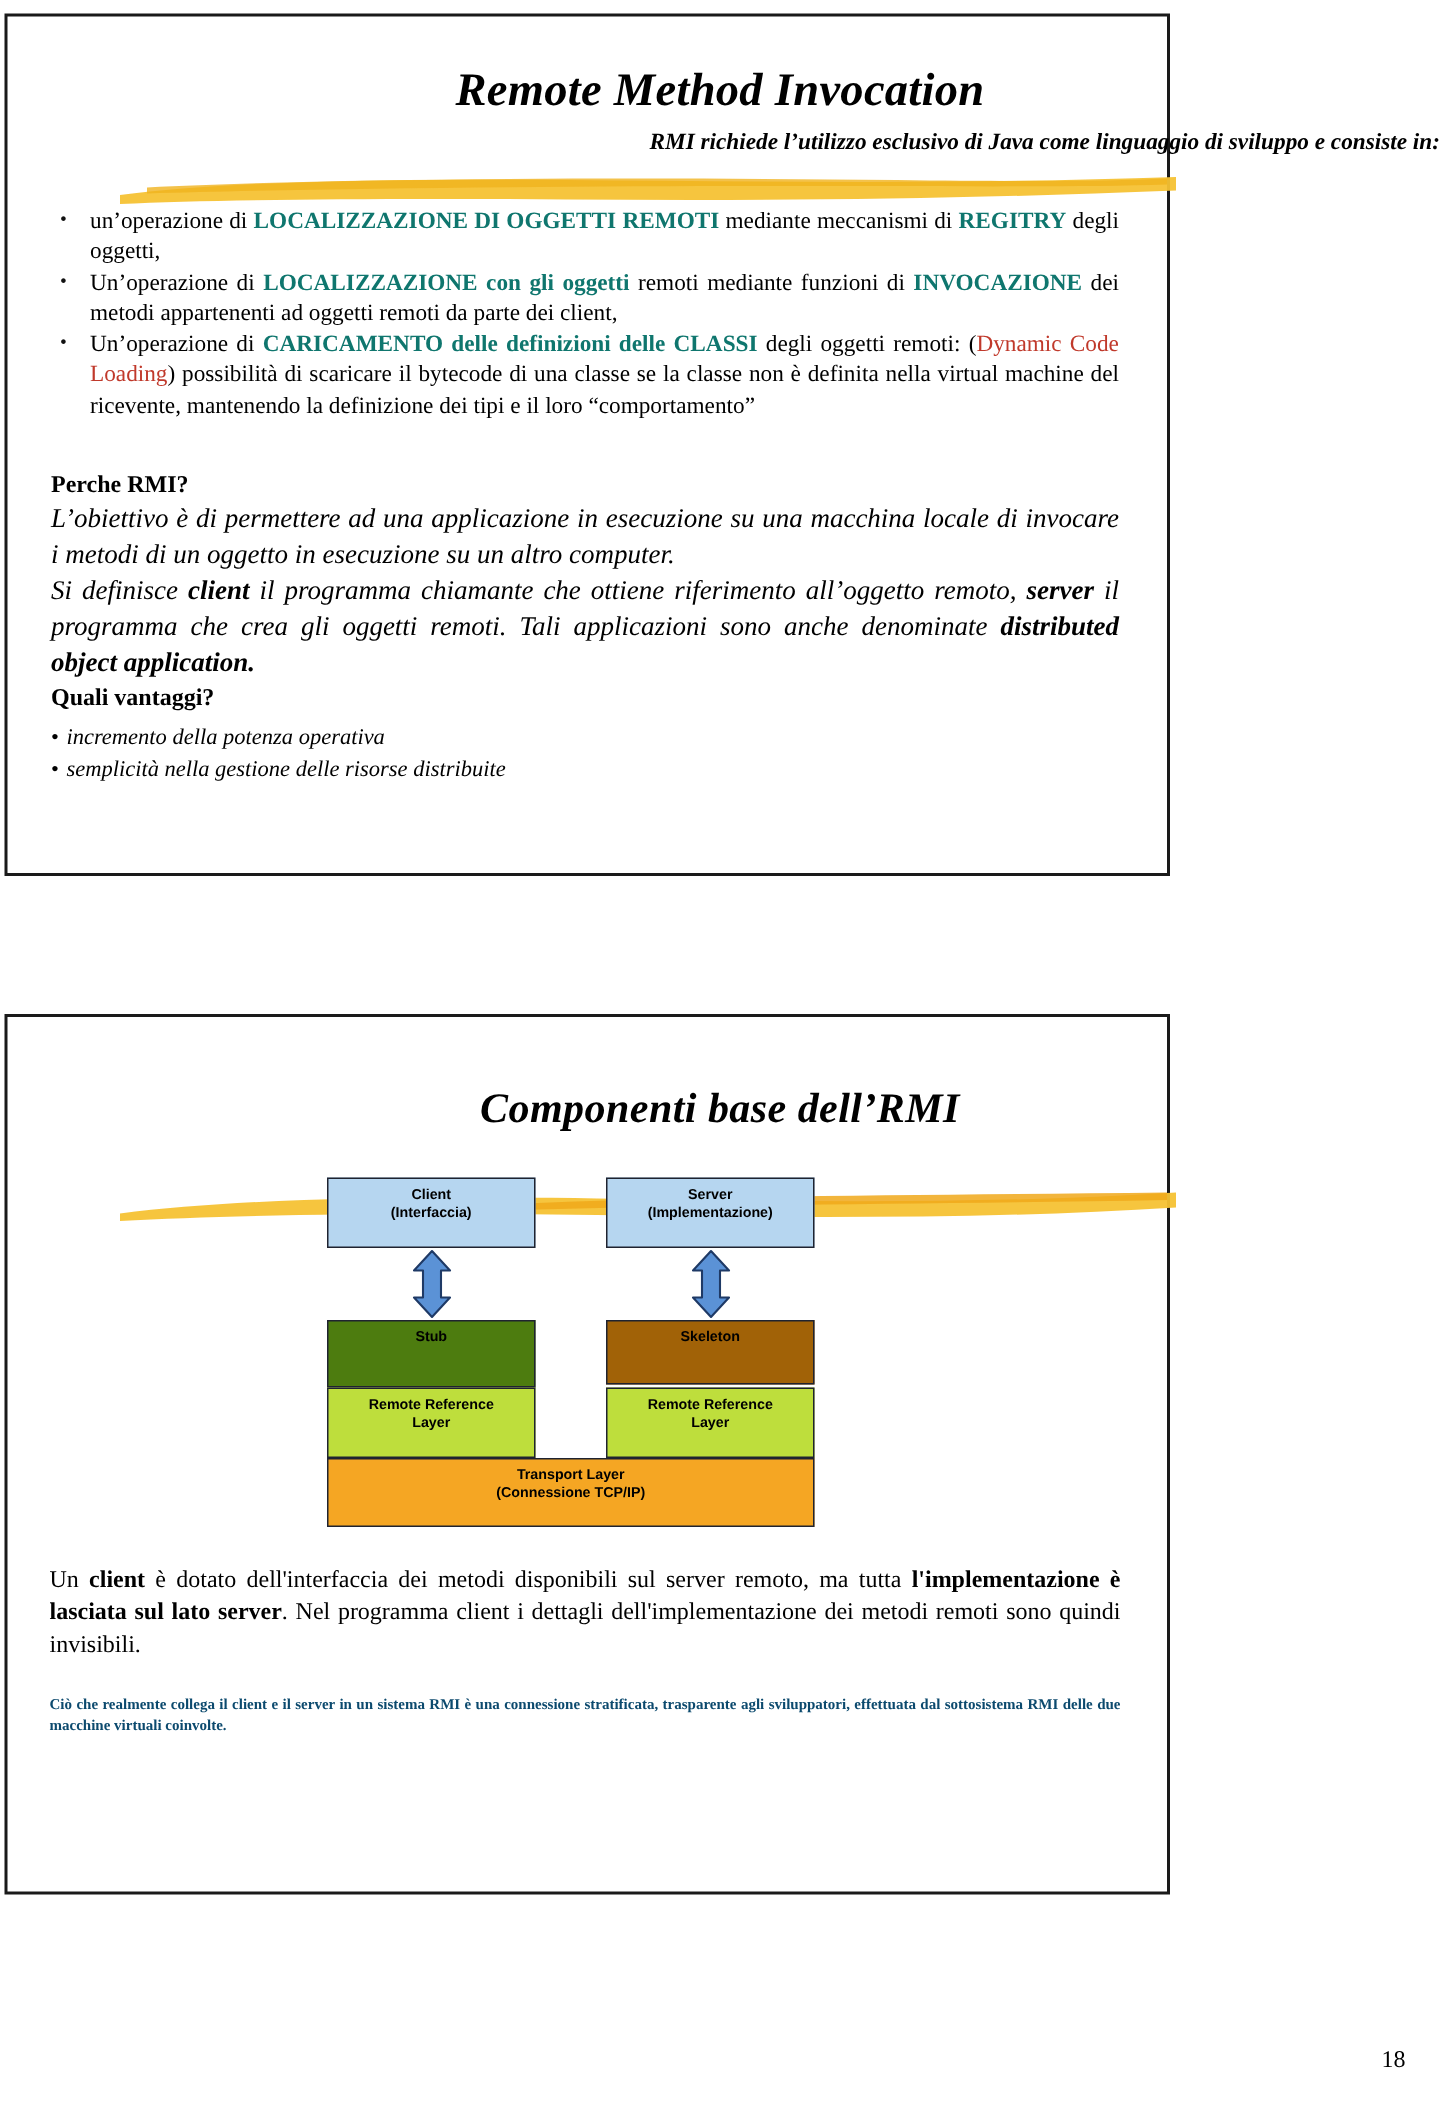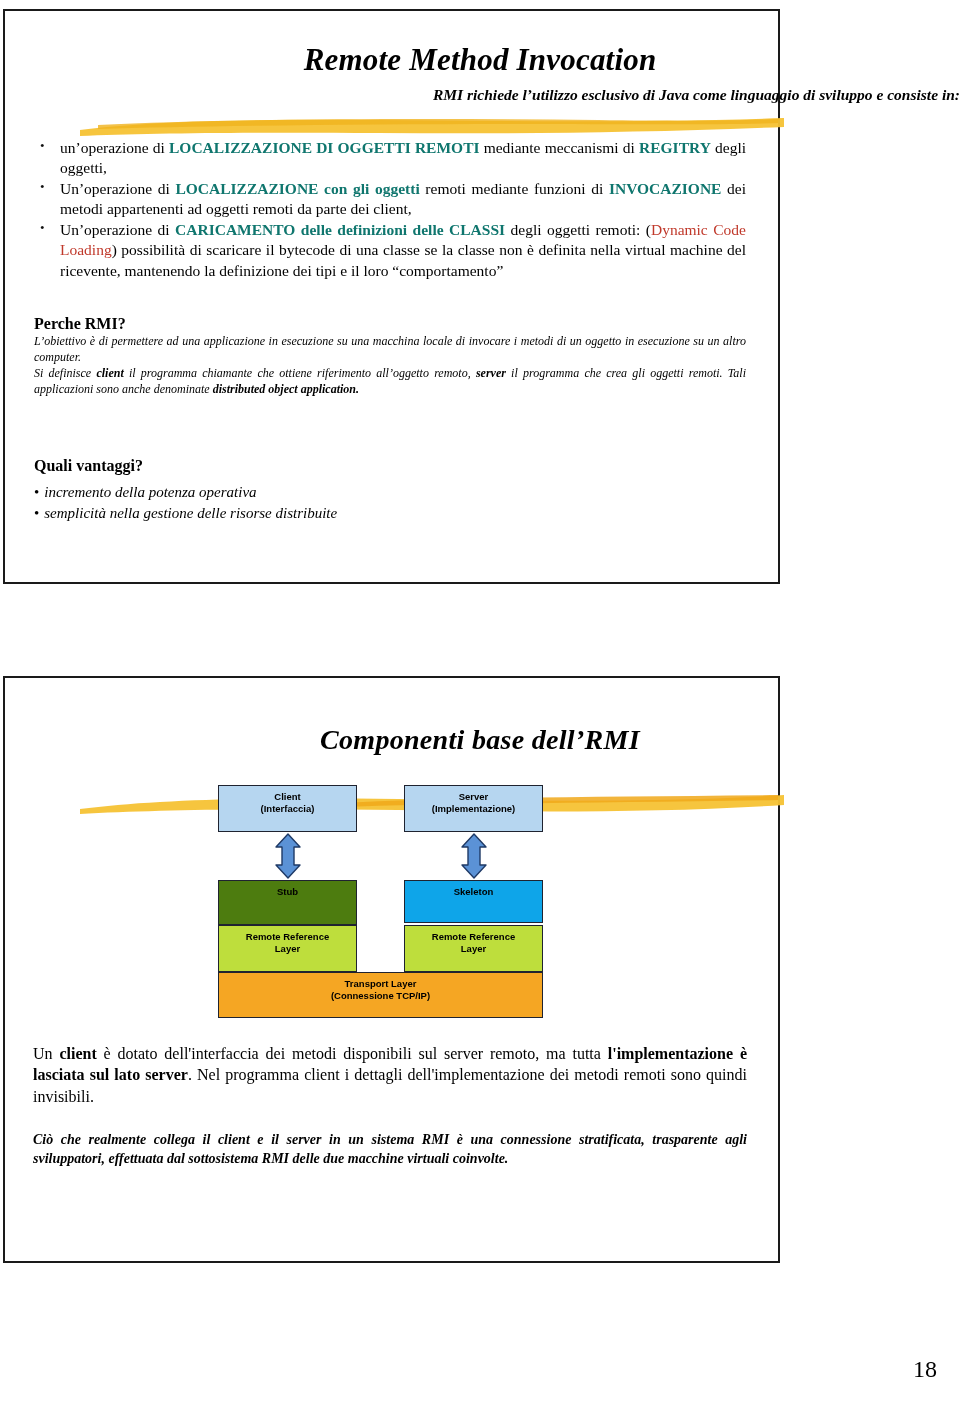--- a/index.html
+++ b/index.html
@@ -88,21 +88,21 @@
   .red-reg { color: #c0392b; font-weight: normal; }
   .bld     { font-weight: bold; }
 
   .sec-head {
     font-weight: bold;
     font-size: 16px;
     margin-top: 8px;
   }
   .ital-par {
     font-style: italic;
-    font-size: 12px;
+    font-size: 18px;
     line-height: 1.33;
     text-align: justify;
   }
 
   .simple-bullets {
     font-style: italic;
     font-size: 15px;
     line-height: 1.42;
   }
   .simple-bullets div::before {
@@ -148,21 +148,21 @@
     font-family: "Liberation Sans", sans-serif;
     font-weight: bold;
     font-size: 9.5px;
     line-height: 1.28;
     color: #000;
     text-align: center;
   }
   .box-client   { left: 0px;   top: 0px;   width: 139px; height: 47px; background: #b6d6f0; }
   .box-server   { left: 186px; top: 0px;   width: 139px; height: 47px; background: #b6d6f0; }
   .box-stub     { left: 0px;   top: 95px;  width: 139px; height: 45px; background: #4d7c0f; }
-  .box-skeleton { left: 186px; top: 95px;  width: 139px; height: 43px; background: #0ea5e9; }
+  .box-skeleton { left: 186px; top: 95px;  width: 139px; height: 43px; background: #a16207; }
   .box-rrl-l    { left: 0px;   top: 140px; width: 139px; height: 47px; background: #bede3c; }
   .box-rrl-r    { left: 186px; top: 140px; width: 139px; height: 47px; background: #bede3c; }
   .box-transport{ left: 0px;   top: 187px; width: 325px; height: 46px; background: #f5a623; }
 
   .arrow {
     position: absolute;
     width: 26px;
     height: 46px;
   }
   .arrow-left  { left: 57px;  top: 48px; }
@@ -174,34 +174,33 @@
     left: 33px;
     width: 714px;
     font-size: 16px;
     line-height: 1.33;
     text-align: justify;
   }
   .para-red {
     position: absolute;
     left: 33px;
     width: 714px;
-    color: #000000;
-    font-style: italic;
-    font-weight: bold;
-    font-size: 14px;
+    color: #0c4a6e;
+    font-weight: bold;
+    font-size: 10px;
     line-height: 1.36;
     text-align: justify;
   }
 
   
   #page-number {
     position: absolute;
     right: 23px;
     bottom: 18px;
-    font-size: 24px;
+    font-size: 16px;
     font-family: "Liberation Serif", serif;
   }
 </style>
 </head>
 <body>
 
 <div class="slide" id="slide-1"></div>
 
 <div class="deck-title">Remote Method Invocation</div>
 <div class="deck-subtitle">RMI richiede l’utilizzo esclusivo di Java come linguaggio di sviluppo e consiste in:</div>

